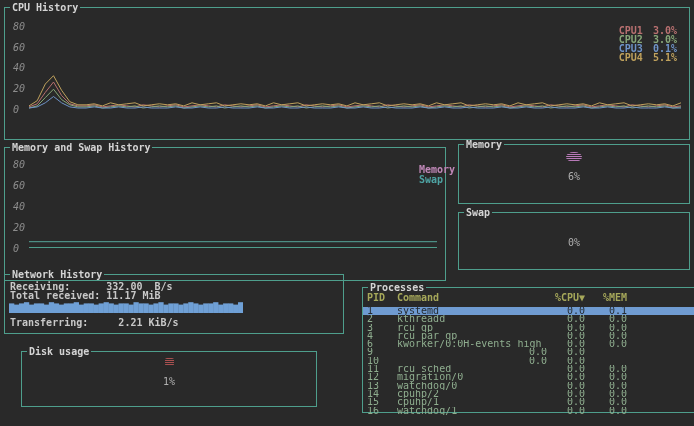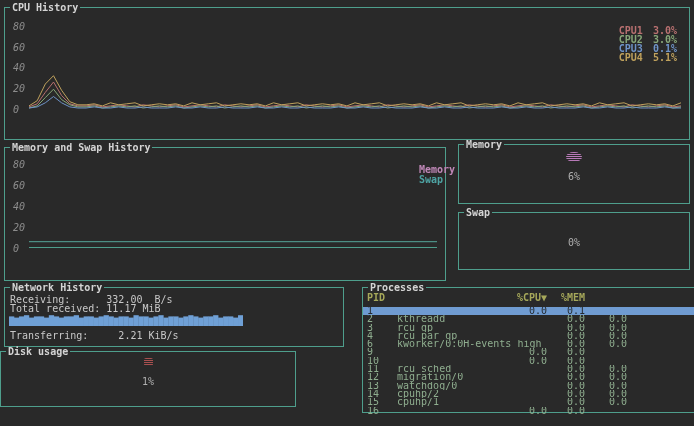--- a/index.html
+++ b/index.html
@@ -17,21 +17,21 @@
     color:var(--title);font-weight:bold;line-height:9px;white-space:pre;}
   .ytick{position:absolute;left:8px;color:var(--axis);line-height:9px;font-style:italic;}
   .chart-svg{position:absolute;left:20px;top:0;}
   .cpu-legend{position:absolute;right:12px;top:18px;font-weight:bold;}
   .legend-row{display:flex;justify-content:flex-end;gap:10px;line-height:9px;}
   .mem-legend{position:absolute;left:414px;top:17px;font-weight:bold;}
   .mem-legend div{line-height:10px;}
   .gauge-wrap{position:absolute;left:0;right:0;text-align:center;}
   .gauge{display:inline-block;}
   .pct-value{position:absolute;left:0;right:0;text-align:center;color:var(--pct);}
-  .net-row{position:absolute;left:5px;white-space:pre;color:var(--nettext);font-weight:normal;line-height:9px;}
+  .net-row{position:absolute;left:5px;white-space:pre;color:var(--nettext);font-weight:bold;line-height:9px;}
   .net-svg{position:absolute;left:4px;top:26px;}
   .phead,.prow{display:grid;grid-template-columns:30px 1fr 38px 42px;
     padding:0 74px 0 4px;line-height:8.3px;height:8.3px;}
   .phead{position:absolute;top:6px;left:0;right:0;color:var(--phead);font-weight:bold;}
   .phead .cpu,.phead .mem,.prow .cpu,.prow .mem{text-align:right;}
   .proc-body{position:absolute;top:19px;left:0;right:0;}
   .prow{color:var(--prow);}
   .prow span{overflow:hidden;white-space:nowrap;}
   .prow.selected{background:var(--selbg);color:var(--selfg);}
 </style>
@@ -100,21 +100,21 @@
       <span id="mem-gauge" class="gauge" style="width: 16px; height: 10px; border-radius: 50%; background: repeating-linear-gradient(rgb(184, 122, 184) 0px, rgb(184, 122, 184) 1px, transparent 1px, transparent 2px);"></span>
     </div>
     <div class="pct-value" style="top:26px;">6%</div>
   </section>
 
   <section class="box" style="left:458px;top:212px;width:232px;height:58px;">
     <span class="box-title">Swap</span>
     <div class="pct-value" style="top:24px;">0%</div>
   </section>
 
-  <section class="box" style="left:4px;top:287px;width:340px;height:60px;">
+  <section class="box" style="left:4px;top:274px;width:340px;height:60px;">
     <span class="box-title">Network History</span>
     <div class="net-row" style="top:7px;">Receiving:      332.00  B/s</div>
     <div class="net-row" style="top:16px;">Total received: 11.17 MiB</div>
     <svg id="net-svg" class="net-svg" width="234" height="12">
         <rect x="0.00" y="2.40" width="5.28" height="9.60" fill="#6fa0d6"></rect>
         <rect x="4.98" y="3.60" width="5.28" height="8.40" fill="#6fa0d6"></rect>
         <rect x="9.96" y="2.40" width="5.28" height="9.60" fill="#6fa0d6"></rect>
         <rect x="14.94" y="1.20" width="5.28" height="10.80" fill="#6fa0d6"></rect>
         <rect x="19.91" y="3.60" width="5.28" height="8.40" fill="#6fa0d6"></rect>
         <rect x="24.89" y="2.40" width="5.28" height="9.60" fill="#6fa0d6"></rect>
@@ -156,38 +156,40 @@
         <rect x="204.13" y="1.20" width="5.28" height="10.80" fill="#6fa0d6"></rect>
         <rect x="209.11" y="3.60" width="5.28" height="8.40" fill="#6fa0d6"></rect>
         <rect x="214.09" y="2.40" width="5.28" height="9.60" fill="#6fa0d6"></rect>
         <rect x="219.06" y="2.40" width="5.28" height="9.60" fill="#6fa0d6"></rect>
         <rect x="224.04" y="3.60" width="5.28" height="8.40" fill="#6fa0d6"></rect>
         <rect x="229.02" y="1.20" width="5.28" height="10.80" fill="#6fa0d6"></rect>
       </svg>
     <div class="net-row" style="top:43px;">Transferring:     2.21 KiB/s</div>
   </section>
 
-  <section class="box" style="left:0;top:351px;width:296px;height:56px;">
+  <section class="box" style="left:21px;top:351px;width:296px;height:56px;">
     <span class="box-title">Disk usage</span>
     <div class="gauge-wrap" style="top:5px;">
       <span id="disk-gauge" class="gauge" style="width: 9px; height: 8px; border-radius: 2px; background: repeating-linear-gradient(rgb(168, 80, 80) 0px, rgb(168, 80, 80) 1px, transparent 1px, transparent 2px);"></span>
     </div>
     <div class="pct-value" style="top:24px;">1%</div>
   </section>
 
   <section class="box" style="left:362px;top:287px;width:340px;height:126px;">
     <span class="box-title">Processes</span>
     <div class="phead">
       <span class="pid">PID</span>
+      <span class="cmd">Command</span>
       <span class="cpu">%CPU▼</span>
       <span class="mem">%MEM</span>
     </div>
     <div id="proc-body" class="proc-body">
         <div class="prow selected">
           <span class="pid">1</span>
+          <span class="cmd">systemd</span>
           <span class="cpu">0.0</span>
           <span class="mem">0.1</span>
         </div>
         <div class="prow">
           <span class="pid">2</span>
           <span class="cmd">kthreadd</span>
           <span class="cpu">0.0</span>
           <span class="mem">0.0</span>
         </div>
         <div class="prow">
@@ -243,19 +245,20 @@
           <span class="mem">0.0</span>
         </div>
         <div class="prow">
           <span class="pid">15</span>
           <span class="cmd">cpuhp/1</span>
           <span class="cpu">0.0</span>
           <span class="mem">0.0</span>
         </div>
         <div class="prow">
           <span class="pid">16</span>
+          <span class="cmd">watchdog/1</span>
           <span class="cpu">0.0</span>
           <span class="mem">0.0</span>
         </div>
       </div>
   </section>
 
 </div>
 
 </body></html>

